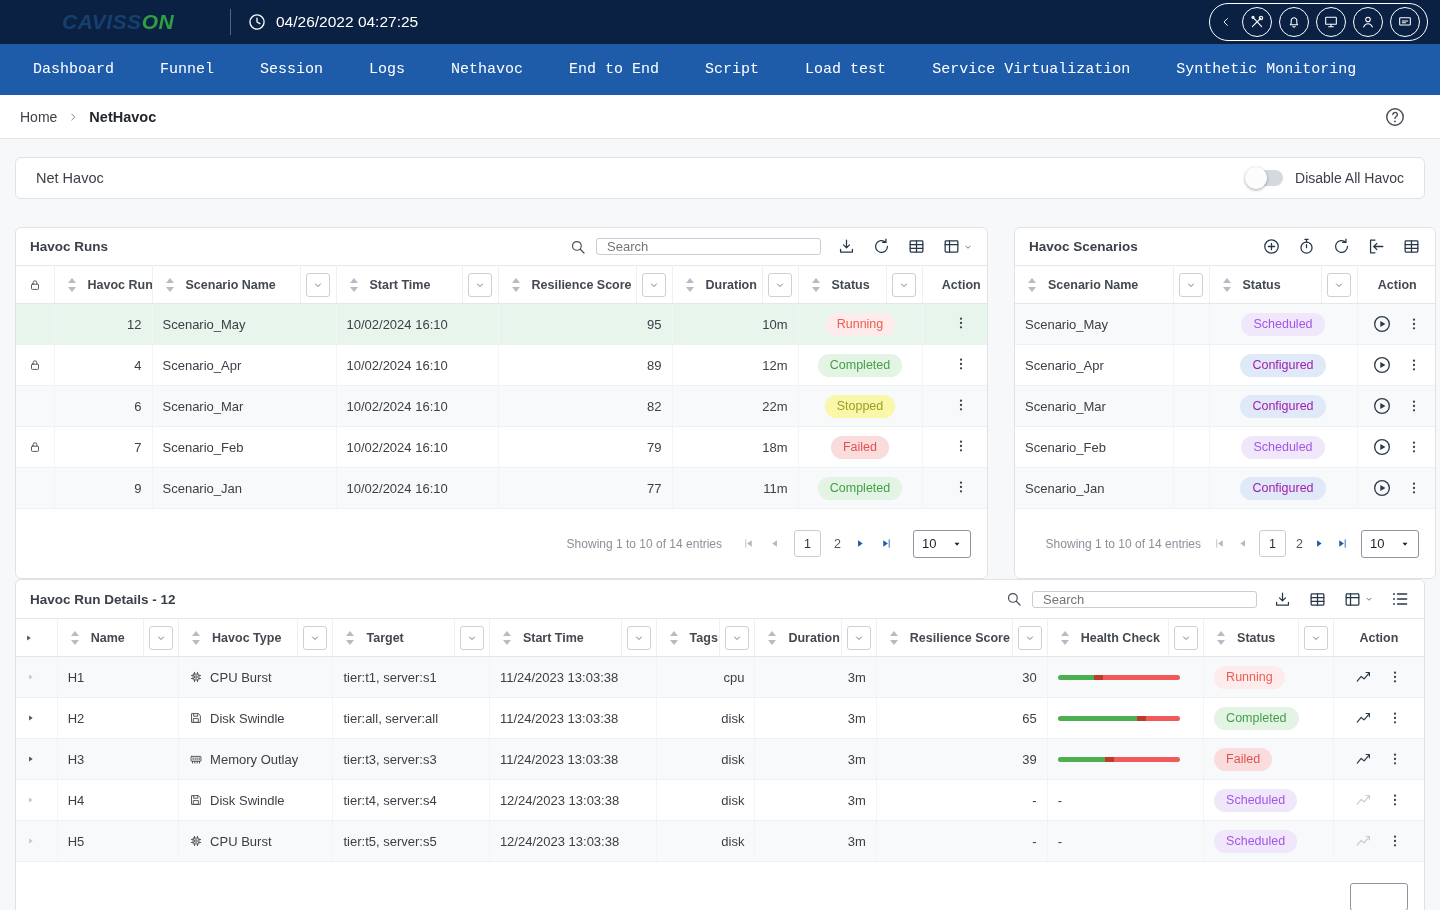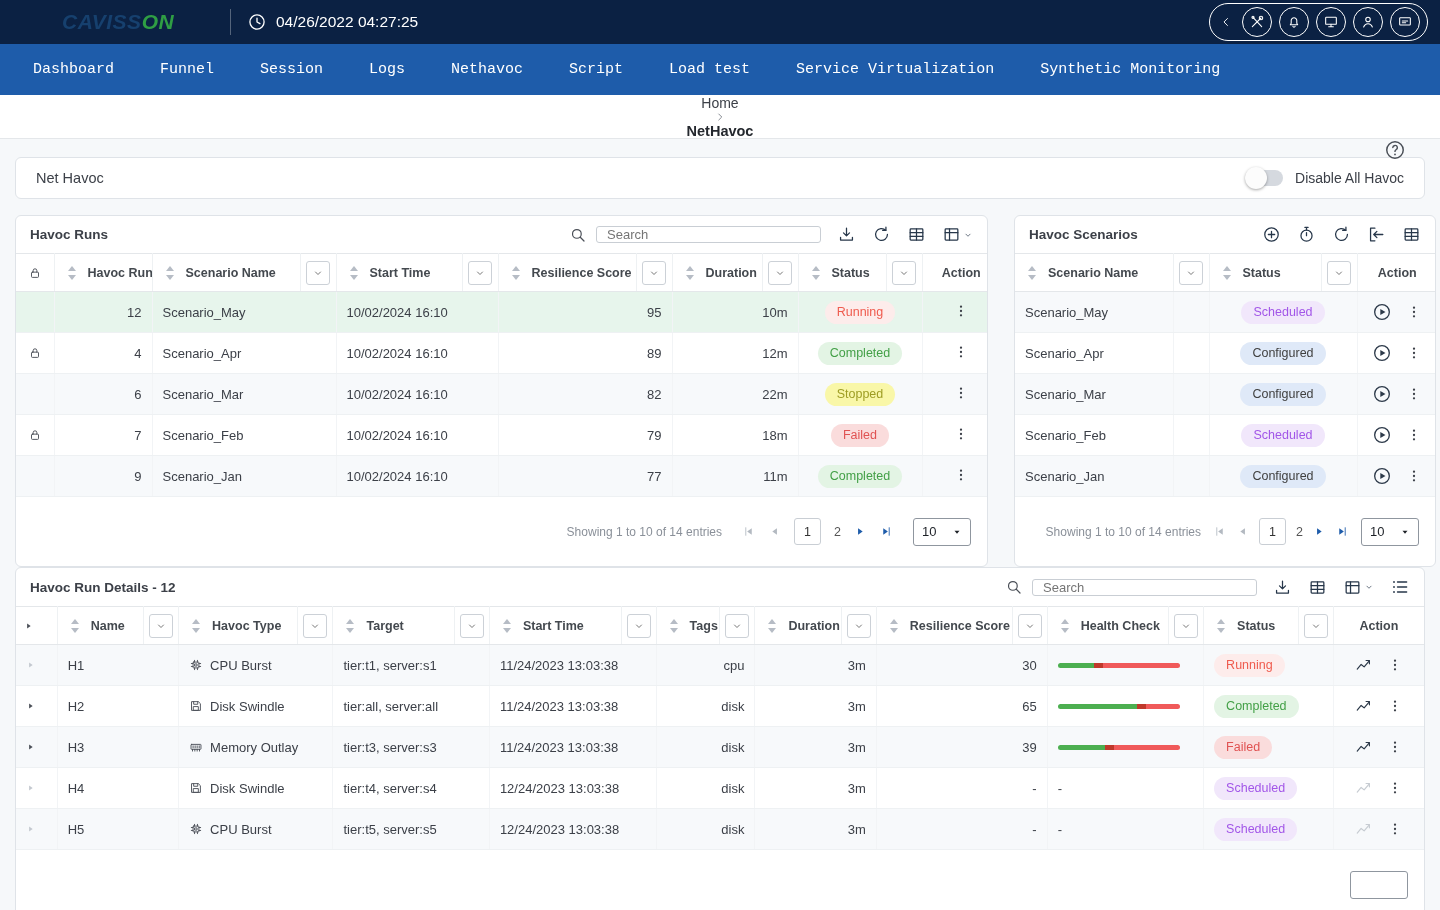--- a/index.html
+++ b/index.html
@@ -23,30 +23,30 @@
   .timestamp{color:#fff;font-size:15.5px;display:flex;align-items:center;gap:9px;font-weight:500;}
   .top-icons{margin-left:auto;display:flex;align-items:center;gap:7px;border:1.5px solid #fff;border-radius:24px;padding:3px 7px;margin-right:2px;}
   .cicon{width:30px;height:30px;border:1.5px solid #fff;border-radius:50%;display:flex;align-items:center;justify-content:center;color:#fff;background:transparent;}
   .cicon-sm{width:18px;height:18px;border:1.5px solid #fff;border-radius:50%;display:flex;align-items:center;justify-content:center;color:#fff;background:transparent;}
 
   
   .nav{height:51px;background:#1e5caa;display:flex;align-items:center;padding:0 10px;font-family:Liberation Mono, monospace;}
   .nav-item{color:#fff;font-size:15px;line-height:51px;padding:0 23px;white-space:nowrap;cursor:pointer;}
 
   
-  .crumbbar{height:44px;background:#fff;border-bottom:1px solid #e4e7ea;display:flex;align-items:center;padding:0 20px;flex-direction:column;}
+  .crumbbar{height:44px;background:#fff;border-bottom:1px solid #e4e7ea;display:flex;align-items:center;padding:0 20px;}
   .crumb-home{font-size:14px;color:#3c4048;cursor:pointer;}
   .crumb-sep{color:#6a6f77;margin:0 10px;display:flex;}
   .crumb-cur{font-size:14.5px;font-weight:700;color:#24282e;}
   .helpbtn{margin-left:auto;background:none;border:none;color:#4a4f57;margin-right:14px;}
 
   
   .content{padding:18px 15px 0 15px;}
   .card{background:#fff;border:1px solid #dfe3e8;border-radius:6px;}
-  .netbar{display:flex;align-items:center;justify-content:space-between;height:42px;padding:0 20px;margin-bottom:16px;}
+  .netbar{display:flex;align-items:center;justify-content:space-between;height:42px;padding:0 20px;margin-bottom:28px;}
   .netbar-title{font-size:14.5px;color:#3c4048;}
   .togglewrap{display:flex;align-items:center;gap:12px;}
   .toggle-label{font-size:14px;color:#3c4048;}
   .switch{width:38px;height:16px;background:#d5d9df;border-radius:9px;position:relative;cursor:pointer;}
   .knob{position:absolute;left:0;top:-3px;width:22px;height:22px;background:#fcfcfc;border-radius:50%;box-shadow:0 1px 3px rgba(0,0,0,.35);}
 
   .row2{display:flex;gap:26px;margin-bottom:0;}
   .panel-runs{width:973px;flex:0 0 auto;overflow:hidden;}
   .panel-scen{width:422px;flex:0 0 auto;overflow:hidden;}
   .panel-details{width:1410px;overflow:hidden;}
@@ -71,21 +71,21 @@
   .filter-btn{width:24px;height:24px;border:1px solid #ccd1d7;border-radius:3px;background:#fff;color:#555;display:flex;align-items:center;justify-content:center;margin:0 auto;}
   .num{text-align:right;}
   .c-center{text-align:center;}
   .lockc{color:#4a4f57;display:flex;justify-content:center;}
   .badge{display:inline-block;padding:4px 12px;border-radius:12px;font-size:12.5px;line-height:1.2;}
   .badge.running{background:#fdeceb;color:#ef5b4e;}
   .badge.completed{background:#e3f4e4;color:#43a047;}
   .badge.stopped{background:#f9f7a8;color:#9e9d24;}
   .badge.failed{background:#fadcdc;color:#e05252;}
   .badge.scheduled{background:#f1e7fb;color:#a256e8;}
-  .badge.configured{background:#dfe9f8;color:#404040;}
+  .badge.configured{background:#dfe9f8;color:#a21caf;}
   .kebab{background:none;border:none;color:#3c4048;display:inline-flex;}
   .actcell{display:flex;align-items:center;justify-content:center;gap:14px;}
   .playbtn{background:none;border:none;color:#2d3a4a;display:inline-flex;}
   .trendbtn{background:none;border:none;color:#2d3a4a;display:inline-flex;}
   .trendbtn.dis{color:#c7ccd2;}
   .expi{color:#c3c8cf;}
   .expi.on{color:#4a4f57;}
   .typec{display:flex;align-items:center;gap:7px;}
   .typec svg{color:#4a4f57;flex:0 0 auto;}
   .hbar{display:flex;width:122px;height:5px;border-radius:3px;overflow:hidden;}
@@ -284,20 +284,21 @@
       </button>
   </div>
 </div>
 
 <div class="nav">
   <span class="nav-item">Dashboard</span>
   <span class="nav-item">Funnel</span>
   <span class="nav-item">Session</span>
   <span class="nav-item">Logs</span>
   <span class="nav-item">Nethavoc</span>
+  <span class="nav-item">End to End</span>
   <span class="nav-item">Script</span>
   <span class="nav-item">Load test</span>
   <span class="nav-item">Service Virtualization</span>
   <span class="nav-item">Synthetic Monitoring</span>
 </div>
 
 <div class="crumbbar">
   <span class="crumb-home">Home</span>
   <span class="crumb-sep">
       <svg class="ic ic12">

